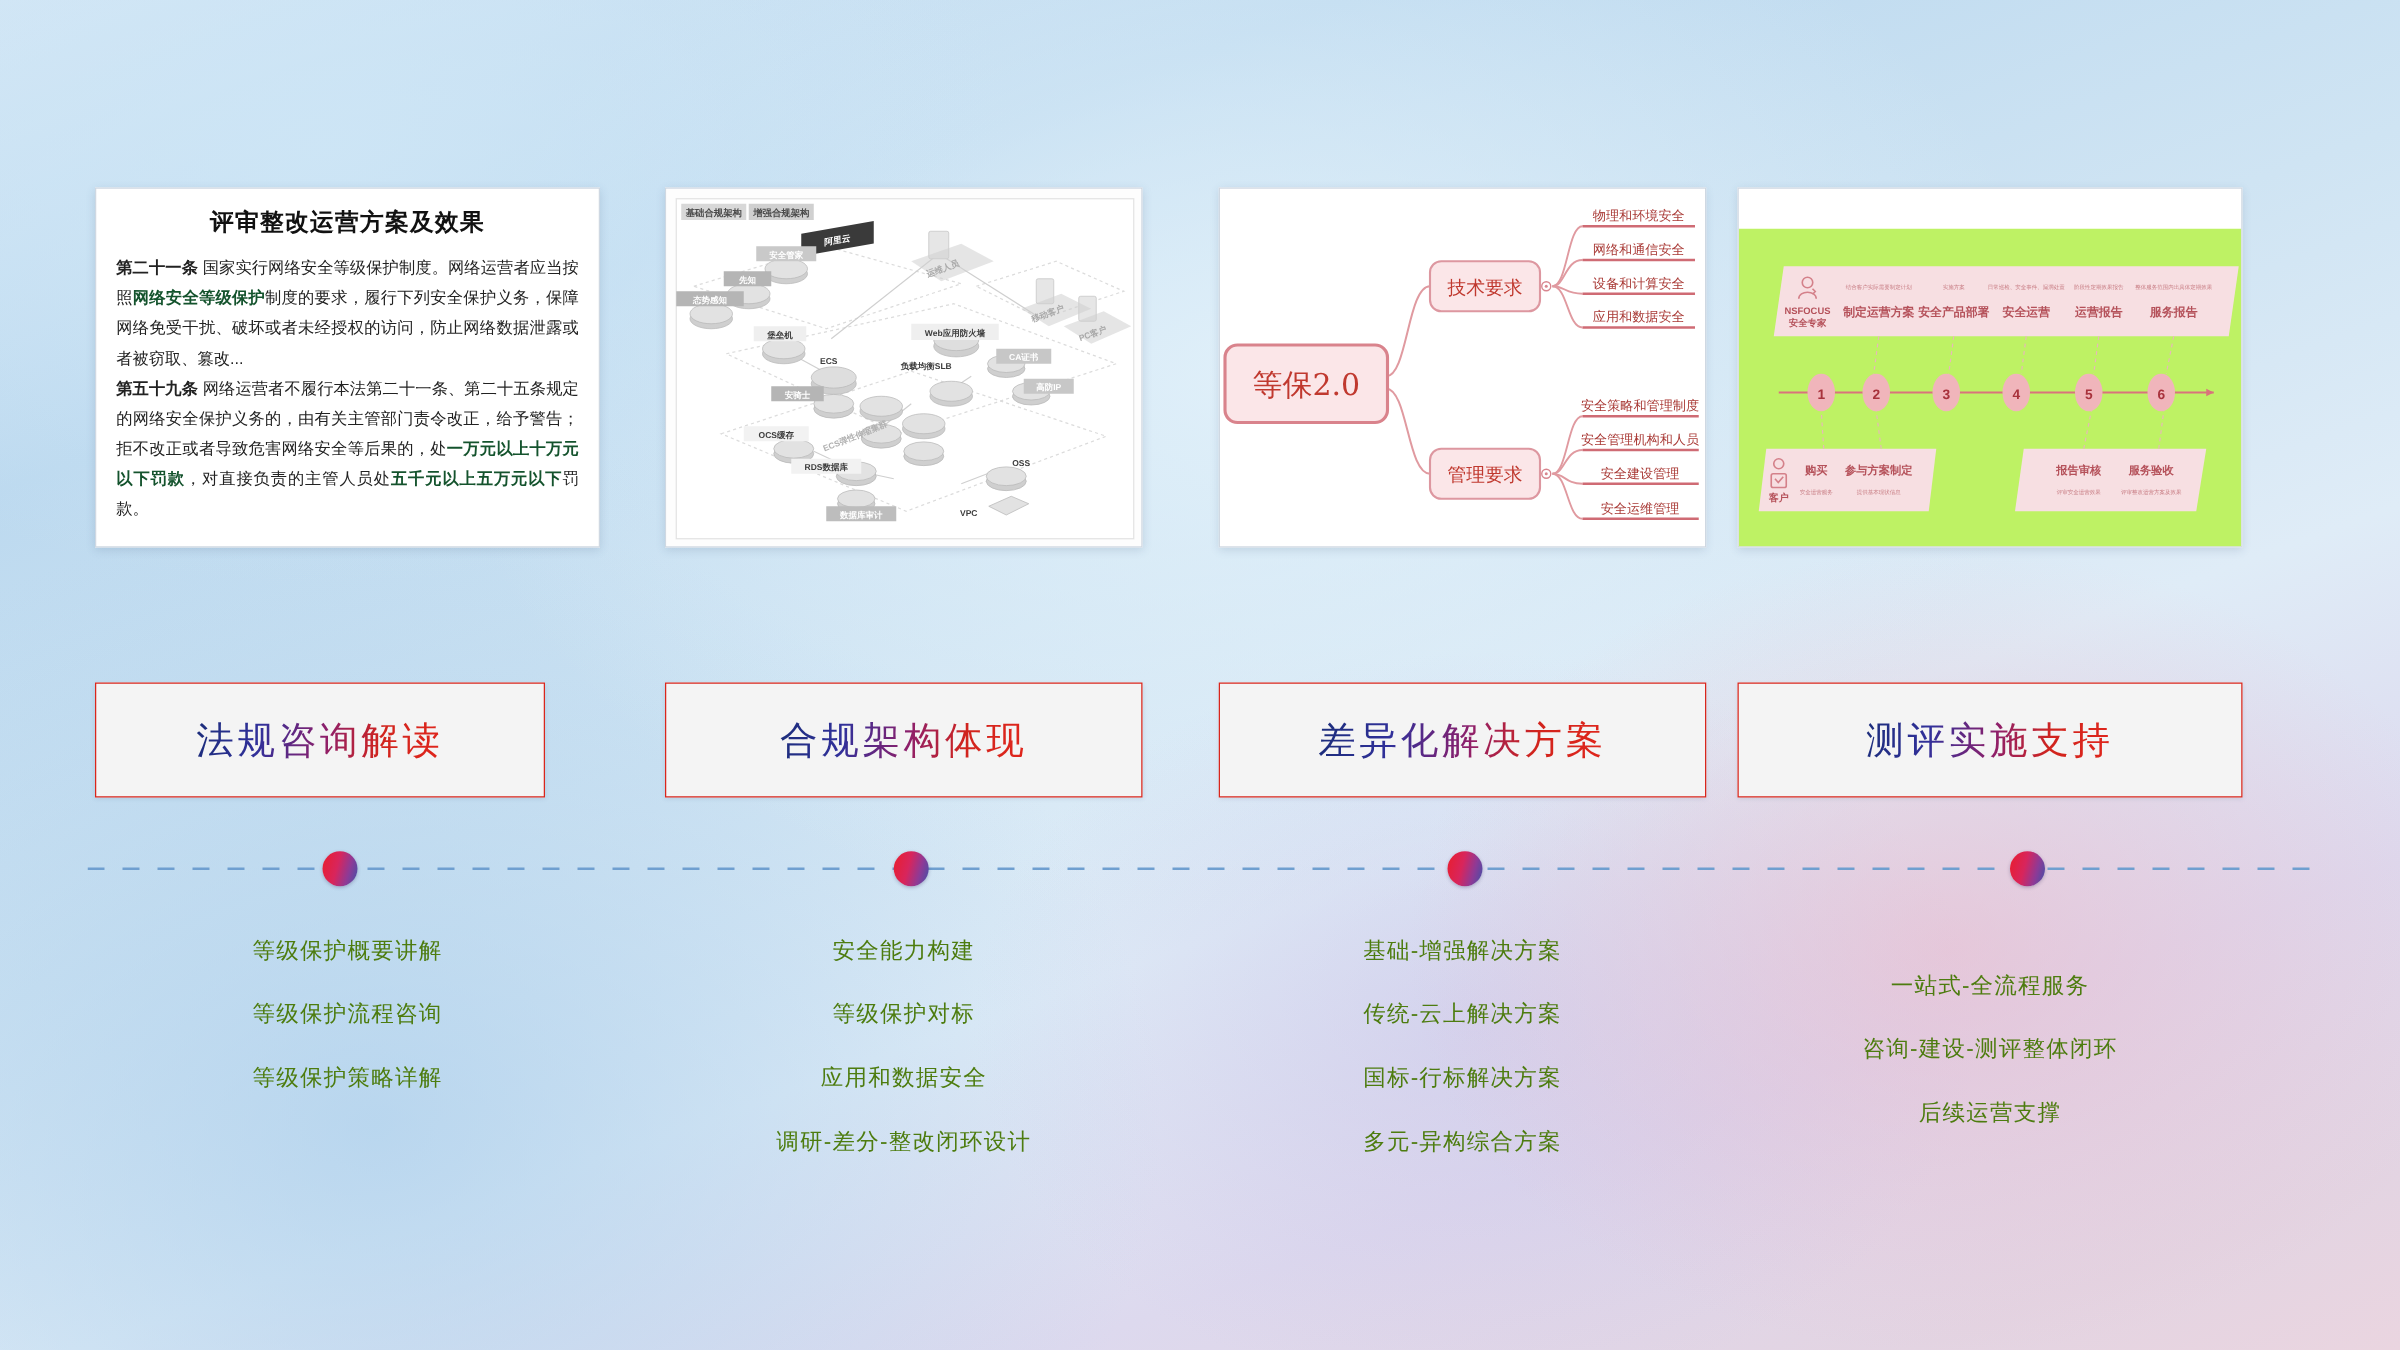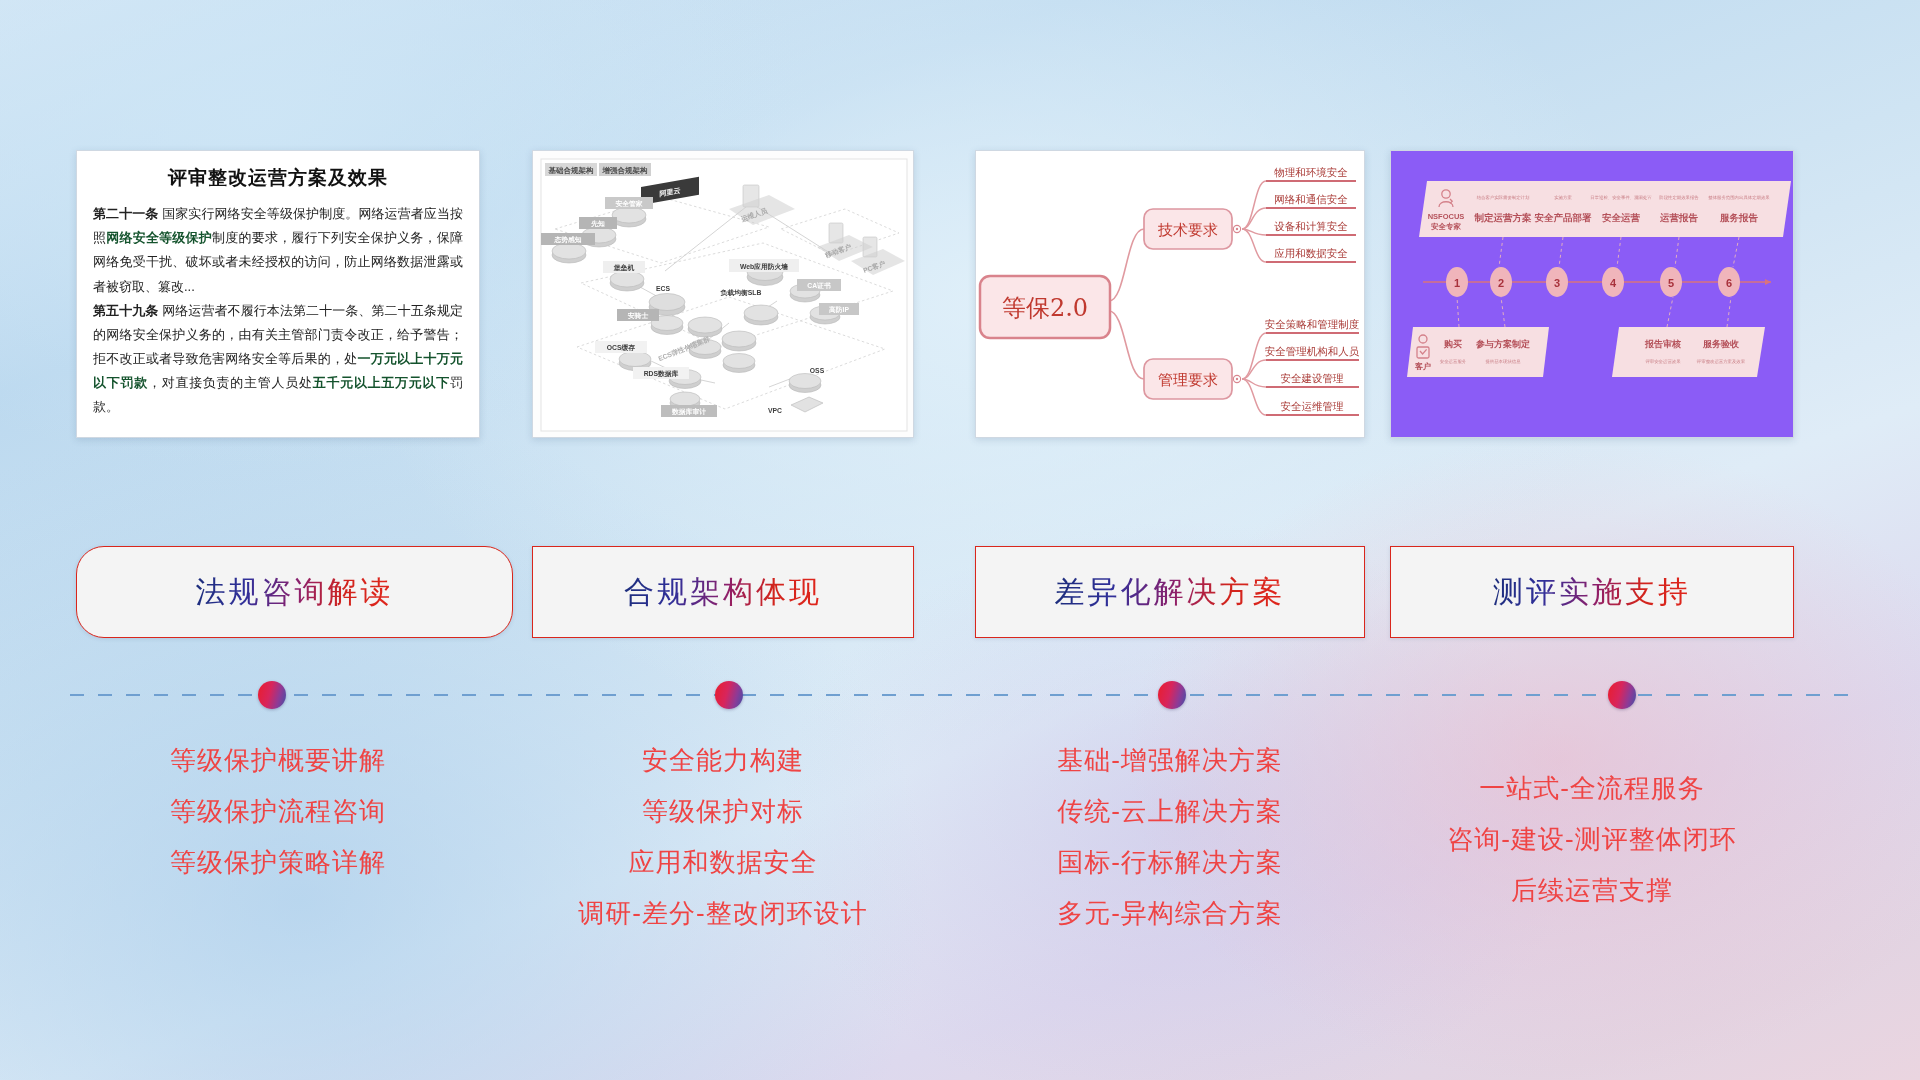--- a/index.html
+++ b/index.html
@@ -41,32 +41,32 @@
   .law-p .hl { color: #14532d; font-weight: bold; }
 
   
   .arch { position: relative; width: 100%; height: 100%; background: #fdfdfd; }
   .arch svg { display:block; }
 
   
   .mind { position: relative; width: 100%; height: 100%; background: #fff; }
 
   
-  .nsf { position: relative; width: 100%; height: 100%; background: #8b5cf6; }
+  .nsf { position: relative; width: 100%; height: 100%; background: #bef264; margin-top: 32px; }
 
   
   .labels { position: absolute; top: 546px; left: 0; width: 1920px; height: 98px; }
   .label-box {
     position: absolute; top: 0; height: 92px;
     background: #f4f4f4;
     border: 1.6px solid #d9261c;
     display: flex; align-items: center; justify-content: center;
     box-shadow: 0 1px 4px rgba(40,70,110,0.13);
   }
-  .label-box.b1 { left: 76px;   width: 437px; border-radius: 28px; }
+  .label-box.b1 { left: 76px;   width: 360px; }
   .label-box.b2 { left: 532px;  width: 382px; }
   .label-box.b3 { left: 975px;  width: 390px; }
   .label-box.b4 { left: 1390px; width: 404px; }
   .label-text {
     font-size: 30px; font-weight: 500; letter-spacing: 3px;
     background: linear-gradient(100deg, #1b2d7a 0%, #31309a 26%, #8e1f6a 52%, #d1241d 74%, #e1261c 100%);
     -webkit-background-clip: text; background-clip: text;
     -webkit-text-fill-color: transparent; color: #9c2153;
     white-space: nowrap;
   }
@@ -85,21 +85,21 @@
   }
   .tl-dot.d1 { left: 188px; }
   .tl-dot.d2 { left: 645px; }
   .tl-dot.d3 { left: 1088px; }
   .tl-dot.d4 { left: 1538px; }
 
   
   .cols { position: absolute; top: 735px; left: 0; width: 1920px; height: 240px; }
   .col { position: absolute; top: 0; text-align: center; }
   .col .item {
-    font-size: 26px; color: #ef4444; letter-spacing: 1px;
+    font-size: 18px; color: #4d7c0f; letter-spacing: 1px;
     line-height: 51px; white-space: nowrap;
   }
   .col-1 { left: 76px;   width: 404px; }
   .col-2 { left: 532px;  width: 382px; }
   .col-3 { left: 975px;  width: 390px; }
   .col-4 { left: 1390px; width: 404px; top: 28px; }
 </style>
 </head>
 <body>
 

